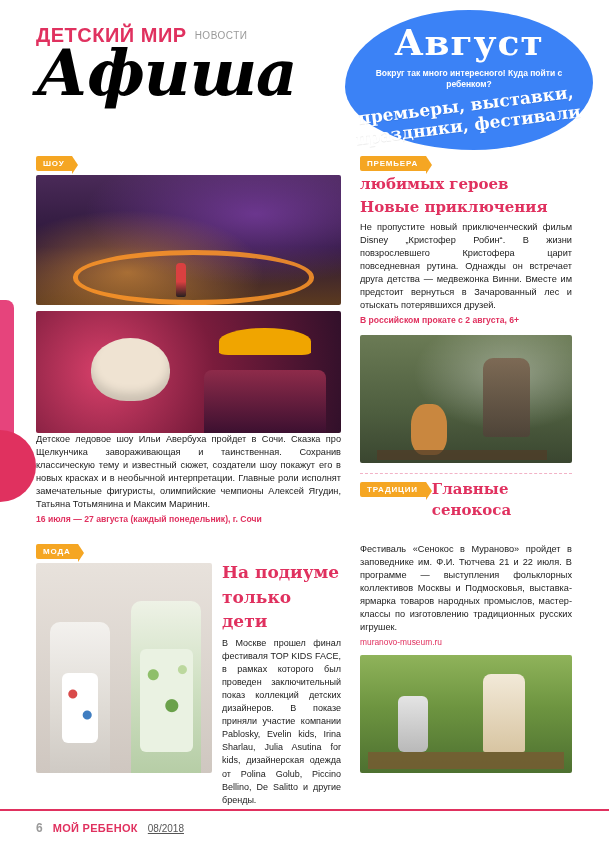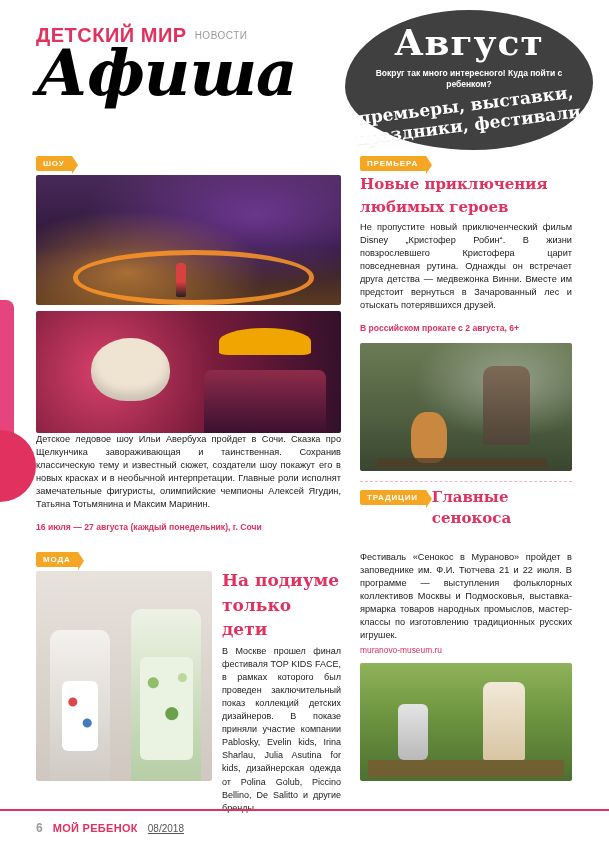--- a/index.html
+++ b/index.html
@@ -61,21 +61,21 @@
     color: #000000;
     line-height: 1;
     letter-spacing: -1px;
   }
 
   
   .blob {
     position: absolute;
     right: 16px; top: 10px;
     width: 248px; height: 140px;
-    background: #404040;
+    background: #3b82f6;
     border-radius: 50% 50% 48% 52% / 55% 52% 48% 45%;
     color: #ffffff;
     text-align: center;
     padding-top: 14px;
   }
   .blob-month {
     font-family: "DejaVu Serif", serif;
     font-size: 36px;
     font-weight: bold;
     line-height: 1;
@@ -307,21 +307,21 @@
   .body-text {
     font-size: 9.2px;
     line-height: 1.42;
     color: #1a1a1a;
     text-align: justify;
   }
   .note {
     font-size: 8.6px;
     color: #e0315f;
     font-weight: bold;
-    margin-top: 11px;
+    margin-top: 3px;
     line-height: 1.35;
   }
   .link {
     font-size: 8.4px;
     color: #e0315f;
     margin-top: 3px;
   }
 
   .divider {
     border: none;
@@ -467,22 +467,22 @@
     </div>
 
   </div>
 
   <div class="col-right">
 
     <div class="tag-row">
       <span class="tag">ПРЕМЬЕРА</span>
     </div>
 
+    <div class="r-title">любимых героев</div>
     <div class="r-title">Новые приключения</div>
-    <div class="r-title">любимых героев</div>
     <div class="body-text">Не пропустите новый приключенческий фильм Disney „Кристофер Робин“. В жизни повзрослевшего Кристофера царит повседневная рутина. Однажды он встречает друга детства — медвежонка Винни. Вместе им предстоит вернуться в Зачарованный лес и отыскать потерявшихся друзей.</div>
     <div class="note">В российском прокате с 2 августа, 6+</div>
 
     <div class="photo photo-disney">
       <div class="man"></div>
       <div class="bear"></div>
       <div class="bench"></div>
     </div>
 
     <hr class="divider">

